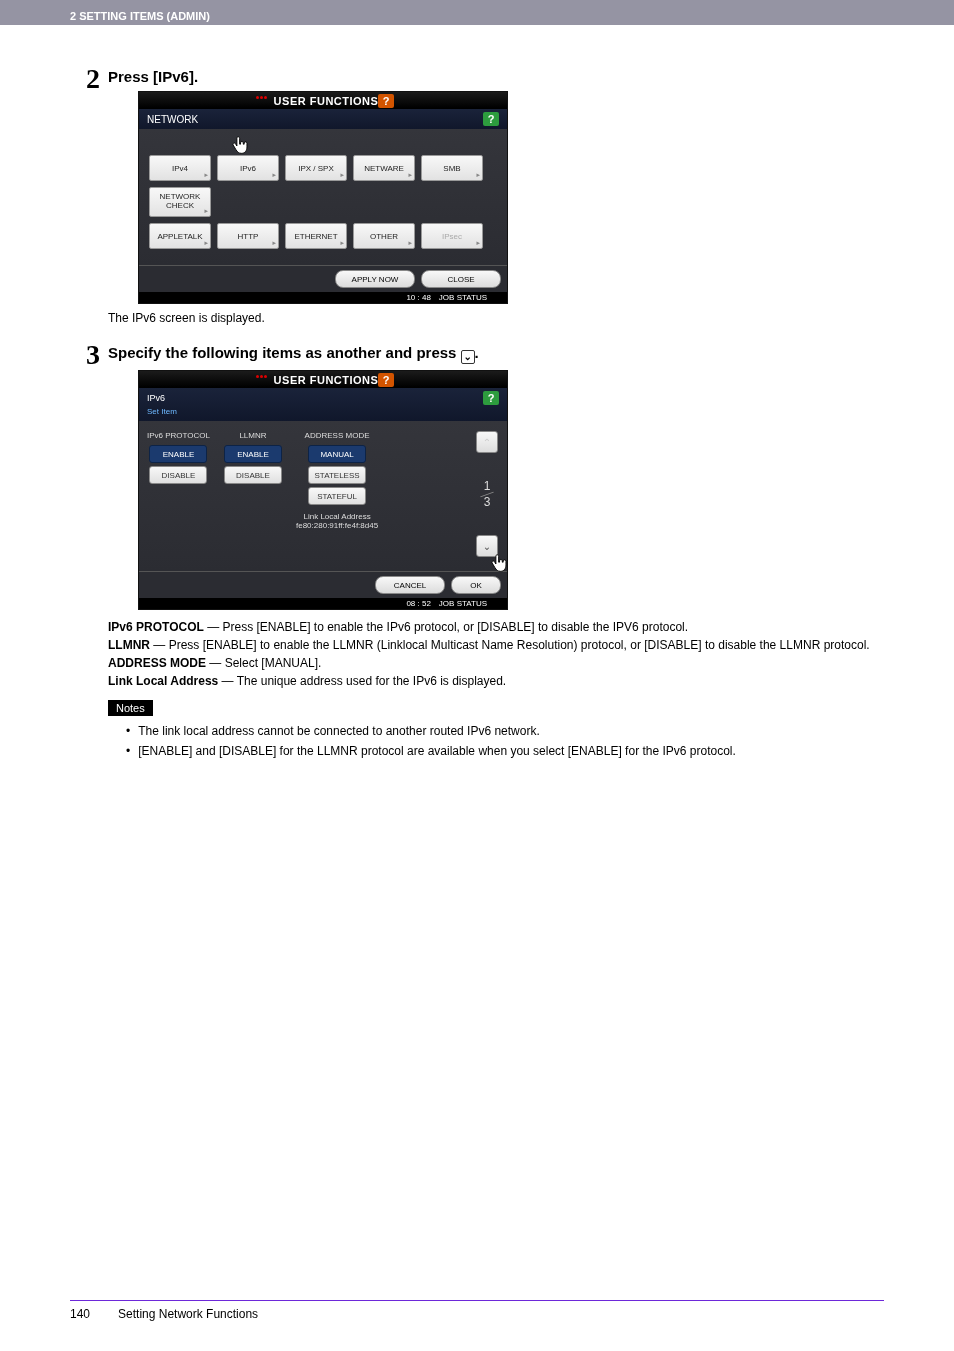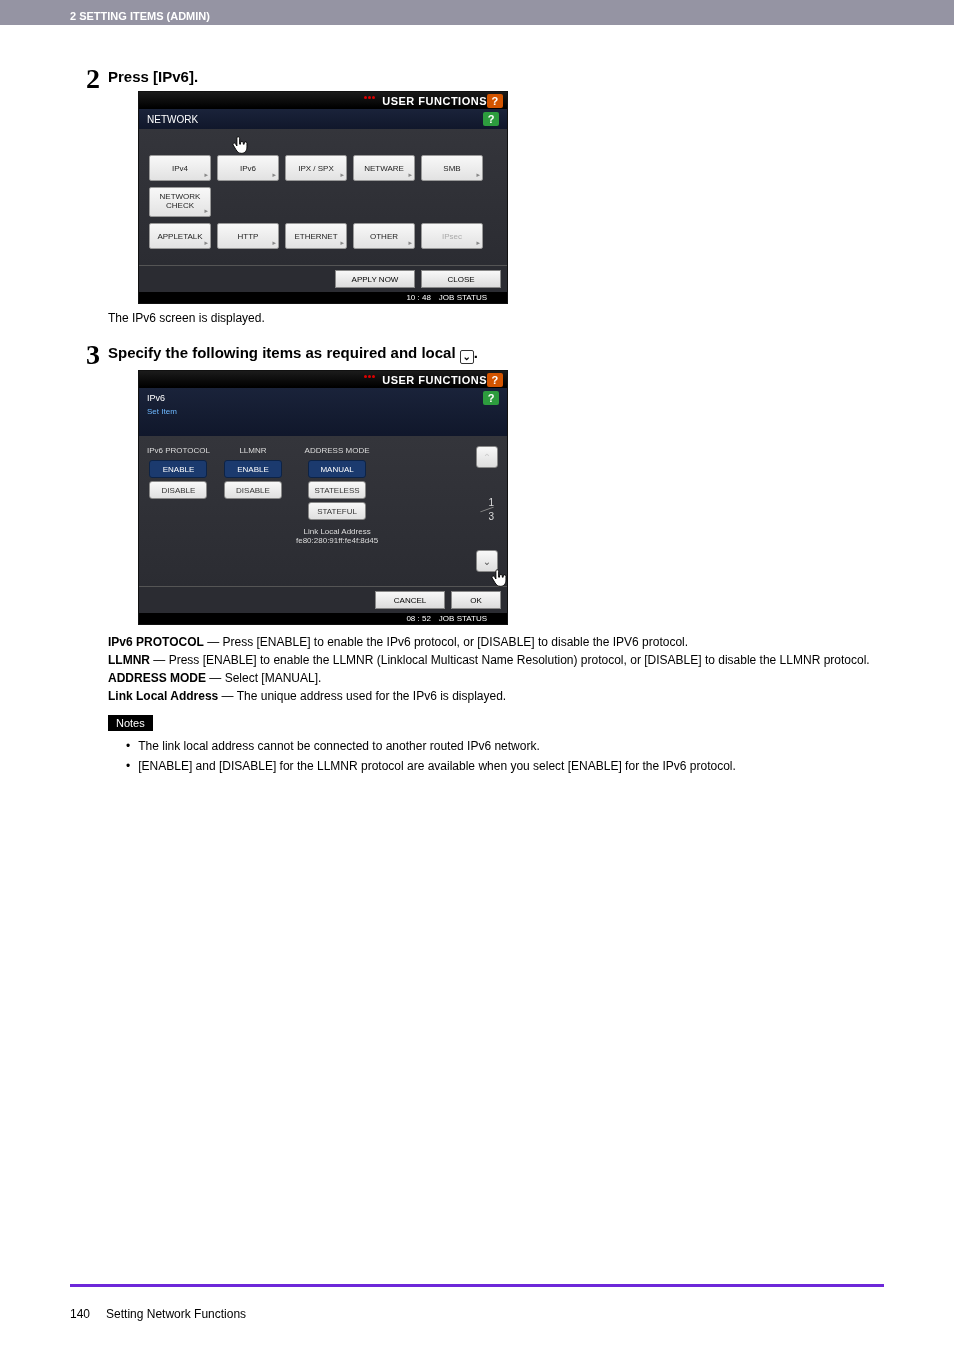--- a/index.html
+++ b/index.html
@@ -7,58 +7,58 @@
   .header-bar { background: #9594a3; color: #fff; font-size: 11px; font-weight: bold; padding: 11px 12px 4px 70px; height: 25px; display: flex; align-items: center; }
   .page { padding: 40px 70px 20px 70px; }
   .step { display: flex; margin-bottom: 4px; }
   .step-num { font-family: Georgia, "Times New Roman", serif; font-size: 28px; font-weight: bold; width: 30px; text-align: right; margin-right: 8px; line-height: 1; }
   .step-body { flex: 1; padding-top: 3px; }
   .step-title { font-size: 15px; font-weight: bold; margin-bottom: 6px; }
   .step-desc { font-size: 12px; margin-top: 6px; line-height: 1.45; }
   .down-icon { display: inline-block; width: 14px; height: 14px; border: 1px solid #333; border-radius: 2px; text-align: center; line-height: 11px; font-size: 10px; vertical-align: -2px; }
   .screenshot-wrap { margin-left: 30px; margin-bottom: 6px; }
   .console { width: 370px; background: #2c2c30; border: 1px solid #111; position: relative; font-size: 9px; }
-  .console-titlebar { background: linear-gradient(#1b1b1b,#000); color: #fff; font-size: 11px; font-weight:bold; padding: 2px 4px 0 8px; letter-spacing:.5px; border-bottom:1px solid #000; display:flex; align-items:center; justify-content:flex-end; }
+  .console-titlebar { background: linear-gradient(#1b1b1b,#000); color: #fff; font-size: 11px; font-weight:bold; padding: 2px 4px 0 8px; letter-spacing:.5px; border-bottom:1px solid #000; display:flex; align-items:center; justify-content:center; }
   .console-titlebar .red-dots{ width:14px; height:10px; display:flex; gap:1px; }
   .red-dot{ width:3px;height:3px;background:#d00;border-radius:50%; }
   .q-top{ background:#d35400; color:#fff; width:16px; height:14px; text-align:center; font-weight:bold; font-size:11px; line-height:14px; border-radius:2px; }
   .sub-bar { background: linear-gradient(#1a233a,#10172b); color:#fff; font-size:10px; padding:3px 8px; display:flex; justify-content:space-between; align-items:center; }
   .q-green{ background:#2d9c3e; color:#fff; width:16px; height:14px; text-align:center; font-weight:bold; font-size:11px; line-height:14px; border-radius:2px; }
   .console-body { padding: 26px 10px 10px 10px; background: linear-gradient(#34353b, #2b2c32); min-height: 130px; }
   .btn-row { display: flex; gap: 6px; margin-bottom: 6px; flex-wrap: wrap; }
   .net-btn { width: 62px; height: 26px; background: linear-gradient(#f8f8f8,#e2e2e2); border: 1px solid #999; border-radius: 2px; font-size: 8px; display: flex; align-items: center; justify-content: center; position: relative; color:#222; }
   .net-btn.dis { color:#aaa; }
   .net-btn .arrow{ position:absolute; right:2px; bottom:1px; font-size:7px; color:#888; }
   .console-footer { display:flex; justify-content:flex-end; gap:6px; padding:4px 6px; background:#2b2c32; border-top:1px solid #555; }
-  .foot-btn{ width:80px; height:18px; background:linear-gradient(#f8f8f8,#dcdcdc); border:1px solid #888; border-radius:0; font-size:8px; display:flex; align-items:center; justify-content:center; }
+  .foot-btn{ width:80px; height:18px; background:linear-gradient(#f8f8f8,#dcdcdc); border:1px solid #888; border-radius:8px; font-size:8px; display:flex; align-items:center; justify-content:center; }
   .status-bar { background:#000; color:#fff; font-size:8px; padding:1px 20px; display:flex; justify-content:flex-end; gap:8px; }
   .finger { position:absolute; width:22px; height:22px; }
   .finger svg{ width:100%; height:100%; }
   
   .ipv6-sub { background: linear-gradient(#1a233a,#10172b); color:#fff; }
   .ipv6-tab { font-size:9px; padding:3px 8px; }
-  .set-item { font-size:8px; color:#6eb8ff; padding:2px 8px 20px; }
+  .set-item { font-size:8px; color:#6eb8ff; padding:2px 8px 5px; }
   .ipv6-body { padding:10px 8px 14px 8px; background:linear-gradient(#34353b,#2b2c32); display:flex; gap:14px; min-height:150px; position:relative; }
   .col { display:flex; flex-direction:column; align-items:center; gap:3px; }
   .col-label{ font-size:8px; color:#ddd; margin-bottom:2px; white-space:nowrap; }
   .opt-btn{ width:58px; height:18px; background:linear-gradient(#f8f8f8,#e0e0e0); border:1px solid #888; border-radius:3px; font-size:8px; display:flex; align-items:center; justify-content:center; color:#333; }
   .opt-btn.sel{ background:#1b3a6e; color:#fff; border-color:#0d2346; }
   .addr-text{ font-size:8px; color:#ddd; margin-top:4px; text-align:center; }
   .scroll-col{ margin-left:auto; width:24px; display:flex; flex-direction:column; align-items:center; justify-content:space-between; padding:0 2px; }
   .scroll-btn{ width:22px; height:22px; background:linear-gradient(#f8f8f8,#ddd); border:1px solid #888; border-radius:3px; display:flex; align-items:center; justify-content:center; font-size:10px; color:#555; }
   .scroll-btn.dis{ color:#ccc; }
-  .page-ind{ font-size:10px; color:#ddd; text-align:right; line-height:1.1; }
+  .page-ind{ font-size:12px; color:#ddd; text-align:center; line-height:1.1; }
   .page-ind .slash{ display:block; border-top:1px solid #888; transform:rotate(-20deg); width:14px; margin:1px auto; }
   .desc-block{ margin-left:0; font-size:12px; line-height:1.5; margin-top:8px; }
   .desc-block b{ font-weight:bold; }
   .notes-box{ background:#000; color:#fff; font-size:11px; padding:2px 8px; display:inline-block; margin-top:10px; margin-bottom:6px; }
   .bullets{ font-size:12px; line-height:1.5; padding-left:18px; }
   .bullets li{ list-style:none; text-indent:-12px; padding-left:12px; margin-bottom:2px; }
   .bullets li::before{ content:"•"; margin-right:8px; }
-  .page-footer{ border-top:3px solid #6d28d9; margin:0 70px; padding-top:20px; font-size:12px; display:flex; gap:16px; position:absolute; bottom:30px; width:814px; }
+  .page-footer{ border-top:1px solid #6d28d9; margin:0 70px; padding-top:6px; font-size:12px; display:flex; gap:28px; position:absolute; bottom:30px; width:814px; }
   .page-wrapper{ position:relative; min-height:1351px; }
 </style>
 </head>
 <body>
 
 <div class="page-wrapper">
   <div class="header-bar">2 SETTING ITEMS (ADMIN)</div>
 
   <div class="page">
 
@@ -154,21 +154,21 @@
         </div>
 
         <div class="step-desc">The IPv6 screen is displayed.</div>
       </div>
     </div>
 
     <div class="step" style="margin-top:14px;">
       <div class="step-num">3</div>
       <div class="step-body">
         <div class="step-title">
-          <span>Specify the following items as required and local </span><span class="down-icon">⌄</span><span>.</span>
+          <span>Specify the following items as another and press </span><span class="down-icon">⌄</span><span>.</span>
         </div>
 
         <div class="screenshot-wrap">
           <div class="console">
             <div class="console-titlebar">
               <span style="display:flex;align-items:center;gap:4px;">
                 <span class="red-dots">
                     <span class="red-dot"></span>
                     <span class="red-dot"></span>
                     <span class="red-dot"></span>

